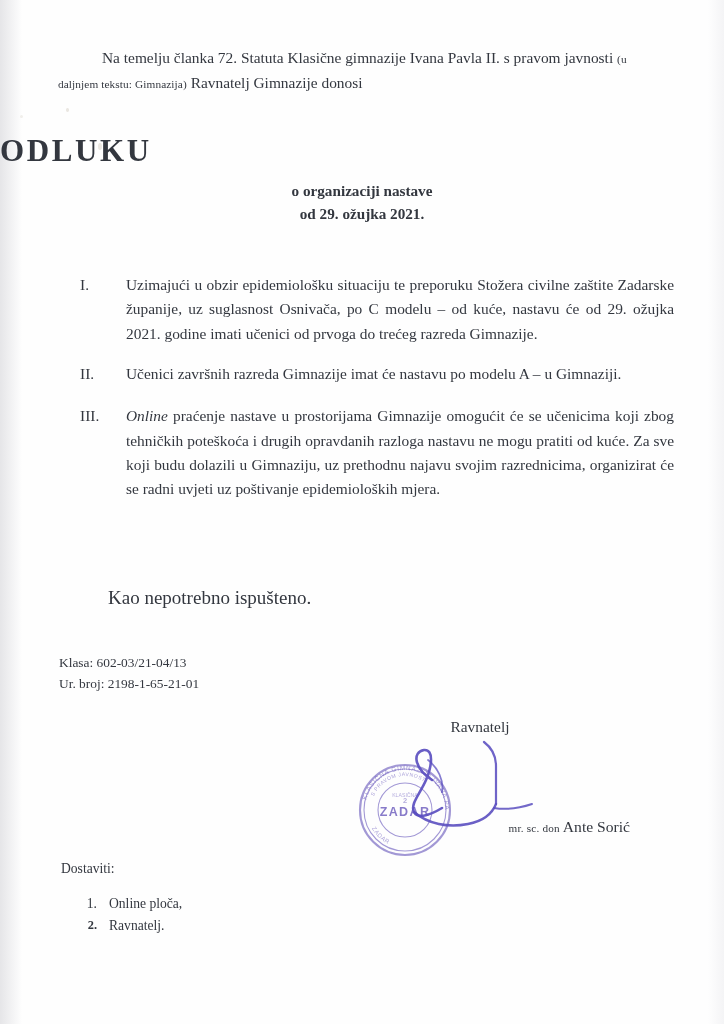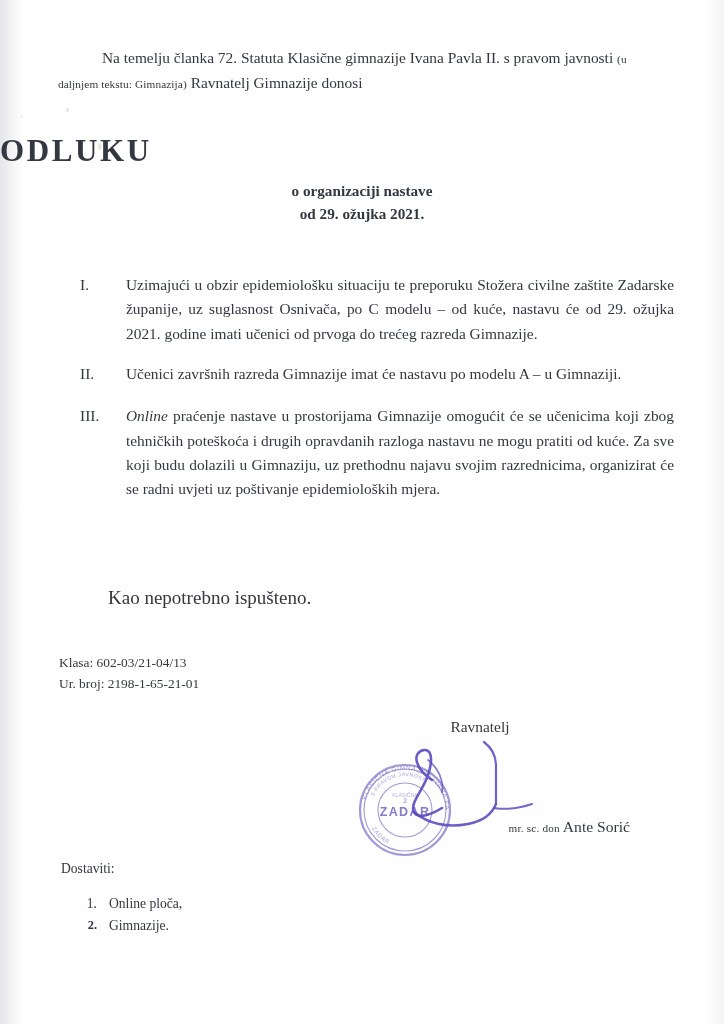--- a/index.html
+++ b/index.html
@@ -285,17 +285,17 @@
   </svg>
 
   <div class="dostaviti-label">Dostaviti:</div>
   <ul class="dostaviti-list">
     <li>
       <span class="li-num">1.</span>
       <span>Online ploča,</span>
     </li>
     <li>
       <span class="li-num bold">2.</span>
-      <span>Gimnazije.</span>
+      <span>Ravnatelj.</span>
     </li>
   </ul>
 
 </div>
 
 </body></html>

